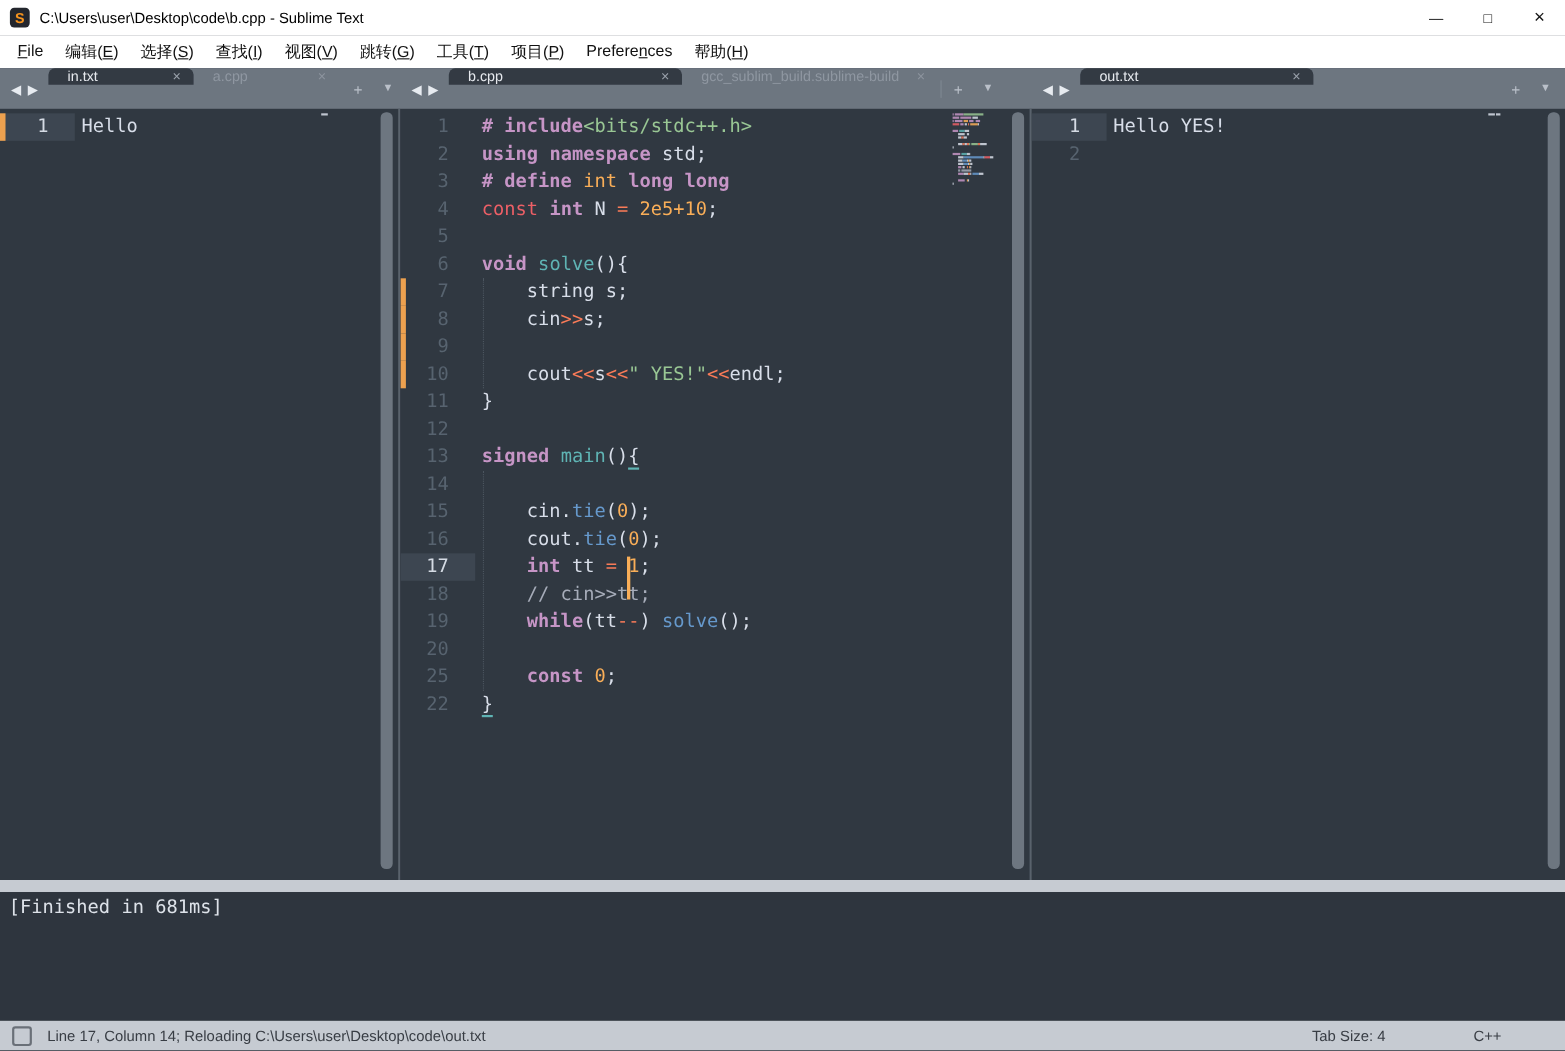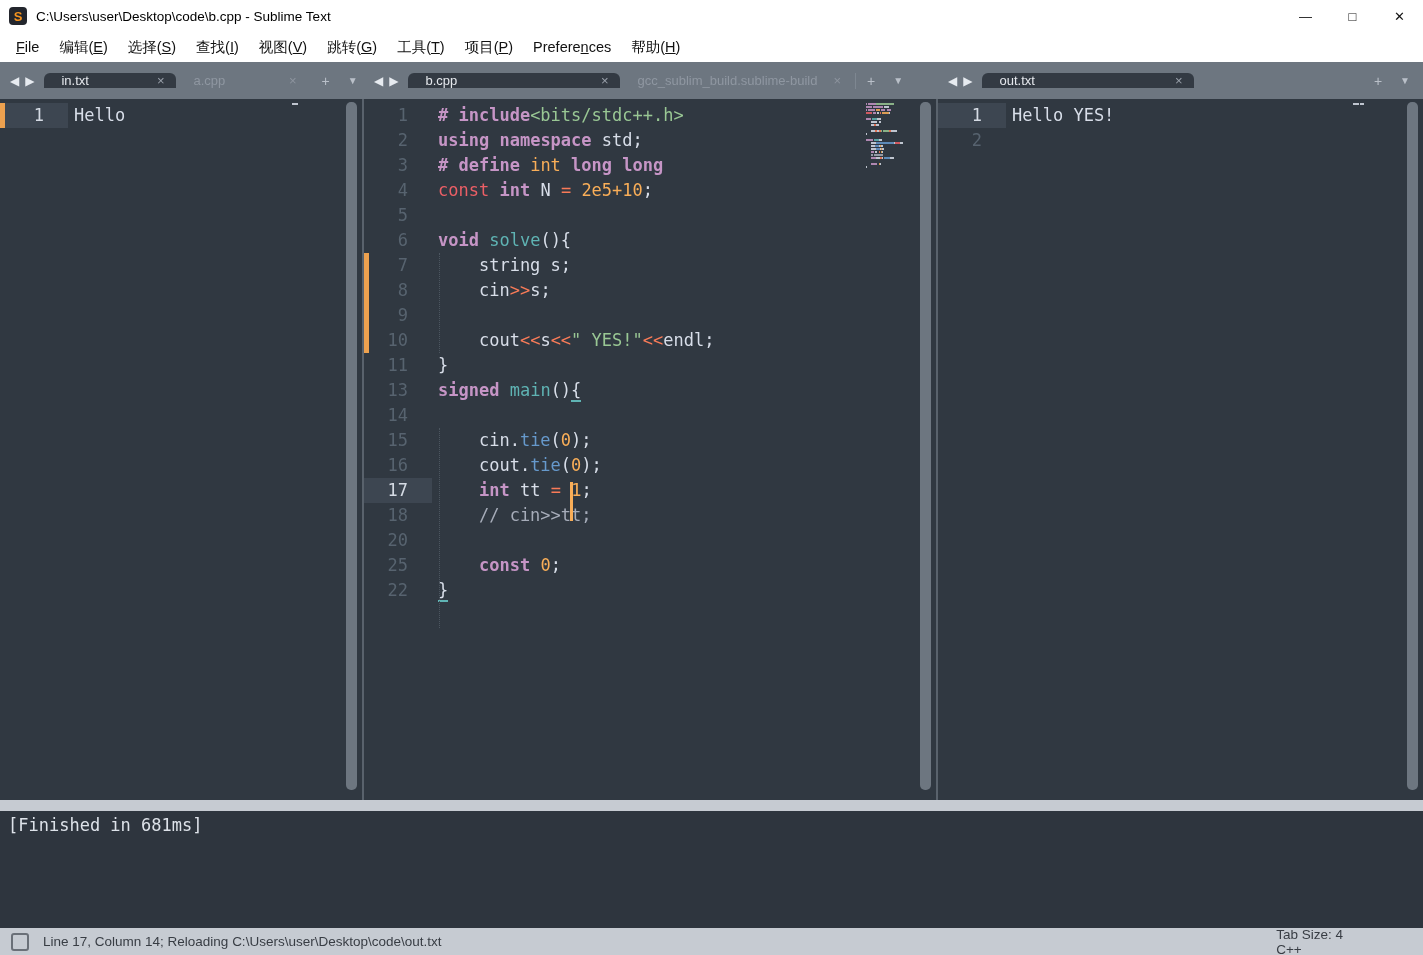--- a/index.html
+++ b/index.html
@@ -17,21 +17,21 @@
   .menu-item{padding:0 10px;font-size:14.5px;color:#121212;}
   .menu-item u{text-decoration:underline;}
   
   .tabbar{height:37px;background:#6d7680;display:flex;flex:none;}
   .tab-section{display:flex;align-items:stretch;box-sizing:border-box;}
   .sec-left{width:364px;}
   .sec-center{width:574px;}
   .sec-right{flex:1;}
   .nav-arrows{display:flex;align-items:center;padding:0 7px;flex:none;}
   .nav-arrow{color:#e7ebf0;font-size:12px;padding:0 3px;}
-  .tabs{display:flex;align-items:center;}
+  .tabs{display:flex;align-items:flex-start;}
   .tab{display:flex;align-items:center;justify-content:space-between;box-sizing:border-box;
     padding:0 12px 0 17px;font-size:13px;color:#8f97a1;min-width:132px;position:relative;}
   .sec-center .tab,.sec-right .tab{min-width:212px;}
   .tab.active{background:#333a43;color:#e6e9ee;border-radius:6px 6px 0 0;}
   .tab .close{color:#8d949e;font-size:13px;margin-left:16px;}
   .tab.active .close{color:#9aa1ab;}
   .tabbar-sep{width:1px;height:16px;background:#7e8791;align-self:center;margin:0 2px;}
   .tabbar-btn{color:#bac0c9;padding:0 9px;display:flex;align-items:center;font-size:14px;}
   .tabbar-btn.dd{font-size:10px;}
   .push-right{margin-left:auto;display:flex;align-items:stretch;padding-right:4px;}
@@ -56,21 +56,21 @@
   .mrow{height:2px;margin-bottom:1px;display:flex;}
   .mseg{height:2px;flex:none;opacity:.85;}
   .vscroll{position:absolute;top:3px;right:5px;width:11px;border-radius:5px;background:#6d7680;height:688px;}
   
   .strip{height:11px;background:#c6cbd2;flex:none;}
   .buildpanel{height:117px;background:#2e353e;color:#dde2e9;flex:none;
     font-family:"DejaVu Sans Mono","Liberation Mono",monospace;font-size:17px;padding:4px 8px;box-sizing:border-box;}
   .statusbar{height:27px;background:#c6cbd2;display:flex;align-items:center;flex:none;
     font-size:13.5px;color:#383d44;}
   .status-icon{width:14px;height:14px;border:2px solid #6a7078;border-radius:3px;margin:0 14px 0 11px;flex:none;}
-  .status-right{margin-left:auto;display:flex;align-items:flex-start;flex-direction:column;}
+  .status-right{margin-left:auto;display:flex;align-items:flex-start;}
   .st-tabsize{margin-right:80px;}
   .st-syntax{margin-right:58px;}
 </style>
 <style>.tok-fg{color:#d8dee9;}.tok-kw{color:#c695c6;font-weight:bold;}.tok-red{color:#ec5f66;}.tok-op{color:#f97b58;}.tok-num{color:#f9ae58;}.tok-str{color:#99c794;}.tok-fndef{color:#5fb4b4;}.tok-fncall{color:#6699cc;}.tok-com{color:#a6acb9;}.tok-brkt{color:#d8dee9;}.tok-brkt{border-bottom:2px solid #5fb4b4;}.caret::before{background:#f9ae58;}.gutter .mark{background:#eda14f;}</style></head>
 <body>
 
 <div class="window">
 
   <div class="titlebar">
     <div class="app-icon">
@@ -172,26 +172,28 @@
           <div class="cline"><div class="gutter">2</div><div class="codetext"><span class="tok-kw">using</span><span class="tok-fg"> </span><span class="tok-kw">namespace</span><span class="tok-fg"> std;</span></div></div>
           <div class="cline"><div class="gutter">3</div><div class="codetext"><span class="tok-kw"># define</span><span class="tok-fg"> </span><span class="tok-num">int</span><span class="tok-fg"> </span><span class="tok-kw">long</span><span class="tok-fg"> </span><span class="tok-kw">long</span></div></div>
           <div class="cline"><div class="gutter">4</div><div class="codetext"><span class="tok-red">const</span><span class="tok-fg"> </span><span class="tok-kw">int</span><span class="tok-fg"> N </span><span class="tok-op">=</span><span class="tok-fg"> </span><span class="tok-num">2e5+10</span><span class="tok-fg">;</span></div></div>
           <div class="cline"><div class="gutter">5</div><div class="codetext"></div></div>
           <div class="cline"><div class="gutter">6</div><div class="codetext"><span class="tok-kw">void</span><span class="tok-fg"> </span><span class="tok-fndef">solve</span><span class="tok-fg">(){</span></div></div>
           <div class="cline"><div class="gutter"><div class="mark"></div>7</div><div class="codetext"><span class="tok-fg">    string s;</span></div></div>
           <div class="cline"><div class="gutter"><div class="mark"></div>8</div><div class="codetext"><span class="tok-fg">    cin</span><span class="tok-op">&gt;&gt;</span><span class="tok-fg">s;</span></div></div>
           <div class="cline"><div class="gutter"><div class="mark"></div>9</div><div class="codetext"></div></div>
           <div class="cline"><div class="gutter"><div class="mark"></div>10</div><div class="codetext"><span class="tok-fg">    cout</span><span class="tok-op">&lt;&lt;</span><span class="tok-fg">s</span><span class="tok-op">&lt;&lt;</span><span class="tok-str">" YES!"</span><span class="tok-op">&lt;&lt;</span><span class="tok-fg">endl;</span></div></div>
           <div class="cline"><div class="gutter">11</div><div class="codetext"><span class="tok-fg">}</span></div></div>
+          <div class="cline"><div class="gutter">12</div><div class="codetext"></div></div>
           <div class="cline"><div class="gutter">13</div><div class="codetext"><span class="tok-kw">signed</span><span class="tok-fg"> </span><span class="tok-fndef">main</span><span class="tok-fg">()</span><span class="tok-brkt">{</span></div></div>
           <div class="cline"><div class="gutter">14</div></div>
           <div class="cline"><div class="gutter">15</div><div class="codetext"><span class="tok-fg">    cin.</span><span class="tok-fncall">tie</span><span class="tok-fg">(</span><span class="tok-num">0</span><span class="tok-fg">);</span></div></div>
           <div class="cline"><div class="gutter">16</div><div class="codetext"><span class="tok-fg">    cout.</span><span class="tok-fncall">tie</span><span class="tok-fg">(</span><span class="tok-num">0</span><span class="tok-fg">);</span></div></div>
           <div class="cline cur"><div class="gutter">17</div><div class="codetext"><span class="tok-fg">    </span><span class="tok-kw">int</span><span class="tok-fg"> tt </span><span class="tok-op">=</span><span class="tok-fg"> </span><span class="caret"></span><span class="tok-num">1</span><span class="tok-fg">;</span></div></div>
           <div class="cline"><div class="gutter">18</div><div class="codetext"><span class="tok-com">    // cin&gt;&gt;tt;</span></div></div>
+          <div class="cline"><div class="gutter">19</div><div class="codetext"><span class="tok-fg">    </span><span class="tok-kw">while</span><span class="tok-fg">(tt</span><span class="tok-op">--</span><span class="tok-fg">) </span><span class="tok-fncall">solve</span><span class="tok-fg">();</span></div></div>
           <div class="cline"><div class="gutter">20</div><div class="codetext"></div></div>
           <div class="cline"><div class="gutter">25</div><div class="codetext"><span class="tok-fg">    </span><span class="tok-kw">const</span><span class="tok-fg"> </span><span class="tok-num">0</span><span class="tok-fg">;</span></div></div>
           <div class="cline"><div class="gutter">22</div><div class="codetext"><span class="tok-brkt">}</span></div></div>
         </div>
       <div class="iguide" style="top:154px;height:100px;"></div>
       <div class="iguide" style="top:329px;height:200px;"></div>
       <div class="minimap">
           <div class="mrow">
             <span class="mseg" style="width: 1.15px; background: rgb(198, 149, 198);"></span>
             <span class="mseg" style="width: 1.15px;"></span>

